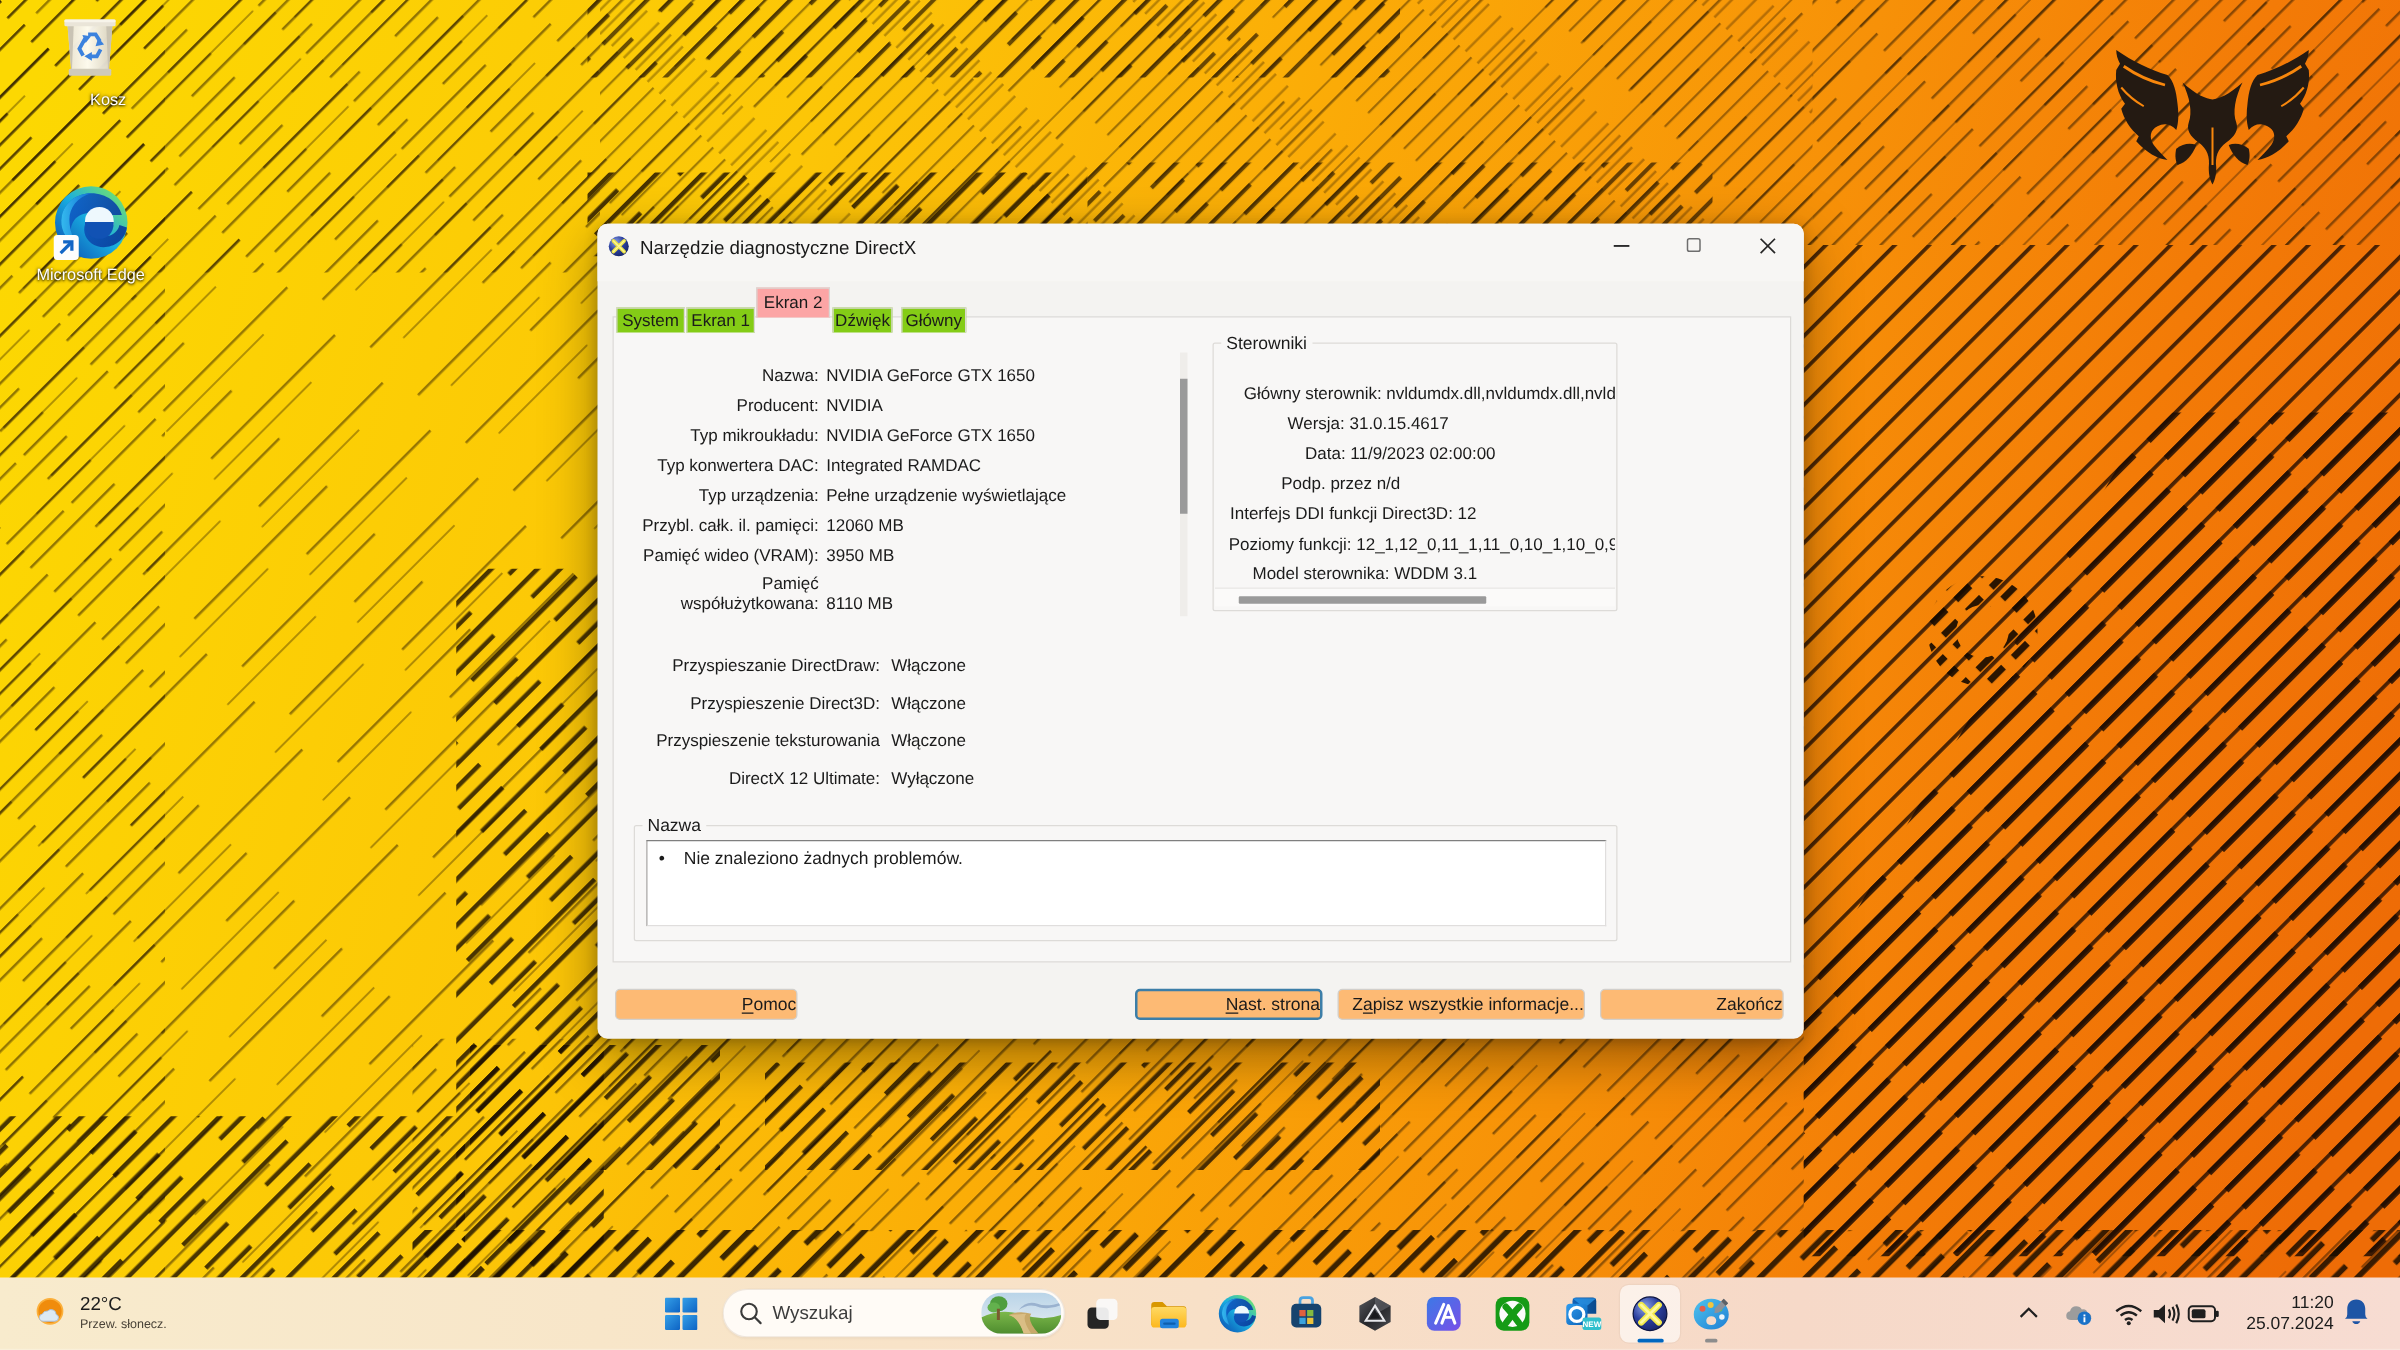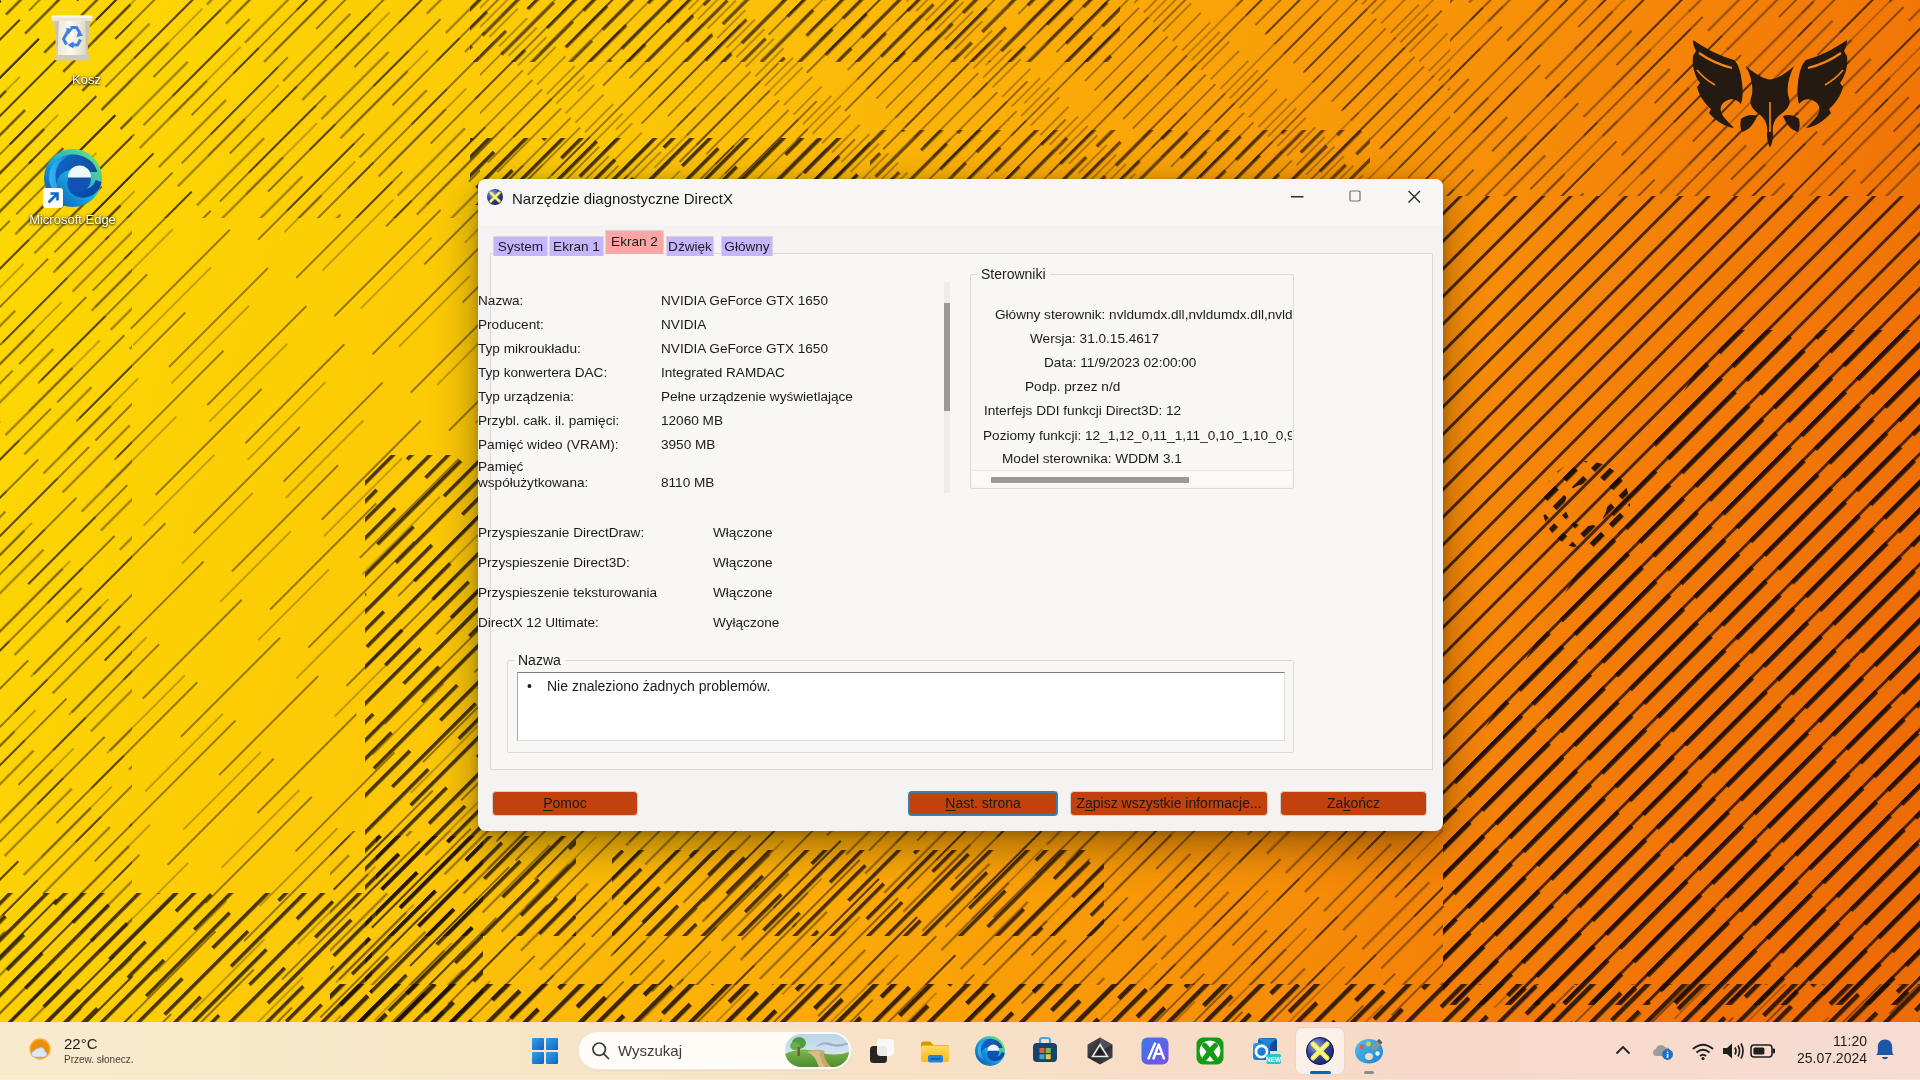--- a/index.html
+++ b/index.html
@@ -5,31 +5,31 @@
 *{margin:0;padding:0;box-sizing:border-box}
 html,body{width:1920px;height:1080px;overflow:hidden;font-family:"Liberation Sans",sans-serif}
 #screen{position:relative;width:1920px;height:1080px;overflow:hidden}
 .abs{position:absolute}
 
 #win{position:absolute;left:478px;top:179px;width:965px;height:652px;background:#f4f3f1;border-radius:8px;
 box-shadow:0 14px 44px rgba(0,0,0,.38),0 2px 10px rgba(0,0,0,.2);font-size:13.6px;color:#1b1b1b}
 #titlebar{position:absolute;left:0;top:0;width:100%;height:46px;background:#f7f6f4;border-radius:8px 8px 0 0}
 #titletxt{position:absolute;left:34px;top:11px;font-size:15px;color:#191919;white-space:nowrap}
 
-.tab{position:absolute;top:57px;height:20px;background:#c4b5fd;border:1px solid #d9d7d4;border-bottom:none;z-index:2;
+.tab{position:absolute;top:67px;height:20px;background:#84cc16;border:1px solid #d9d7d4;border-bottom:none;z-index:2;
 font-size:13.6px;text-align:center;color:#1b1b1b;line-height:19px;white-space:nowrap}
 .tab.active{top:51px;height:24px;background:#fca5a5;z-index:3;line-height:22px}
 #page{position:absolute;left:12px;top:74px;width:943px;height:517px;background:#f8f7f6;border:1px solid #dcdad7}
 .group{position:absolute;border:1px solid #dddbd8;border-radius:2px}
 .glabel{position:absolute;top:-8px;left:6px;background:#f8f7f6;padding:0 4px;font-size:14px;line-height:15px;white-space:nowrap}
-.lbl{position:absolute;white-space:nowrap}
+.lbl{position:absolute;text-align:right;white-space:nowrap}
 .val{position:absolute;white-space:nowrap}
 .row{white-space:nowrap;position:absolute}
-.btn{position:absolute;height:25px;background:#c2410c;border:1px solid #d1cfcc;border-radius:4px;
-font-size:14px;color:#1a1a1a;text-align:center;line-height:23px}
+.btn{position:absolute;height:25px;background:#fdba74;border:1px solid #d1cfcc;border-radius:4px;
+font-size:14px;color:#1a1a1a;text-align:right;line-height:23px}
 u{text-decoration:underline;text-underline-offset:2px}
 
 #taskbar{position:absolute;left:0;top:1022px;width:1920px;height:58px;
 background:linear-gradient(90deg,#f8ebcd 0%,#f8e6c9 25%,#f8e0c7 50%,#f6d9c8 75%,#f7dcd2 100%);
 box-shadow:0 -1px 0 rgba(255,255,255,.25) inset}
 #clock{position:absolute;right:53px;top:11px;text-align:right;font-size:14px;line-height:17px;color:#1c1c1c}
 
 .dlabel{position:absolute;color:#fff;font-size:13px;text-align:center;
 text-shadow:0 1px 2px rgba(0,0,0,.85),0 0 3px rgba(0,0,0,.6);white-space:nowrap}
 </style>

